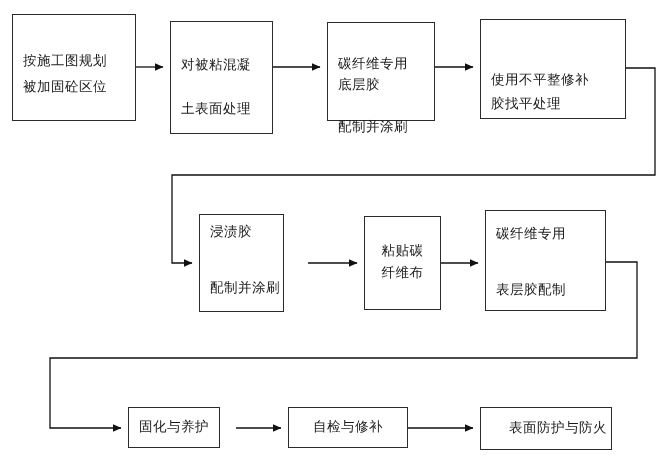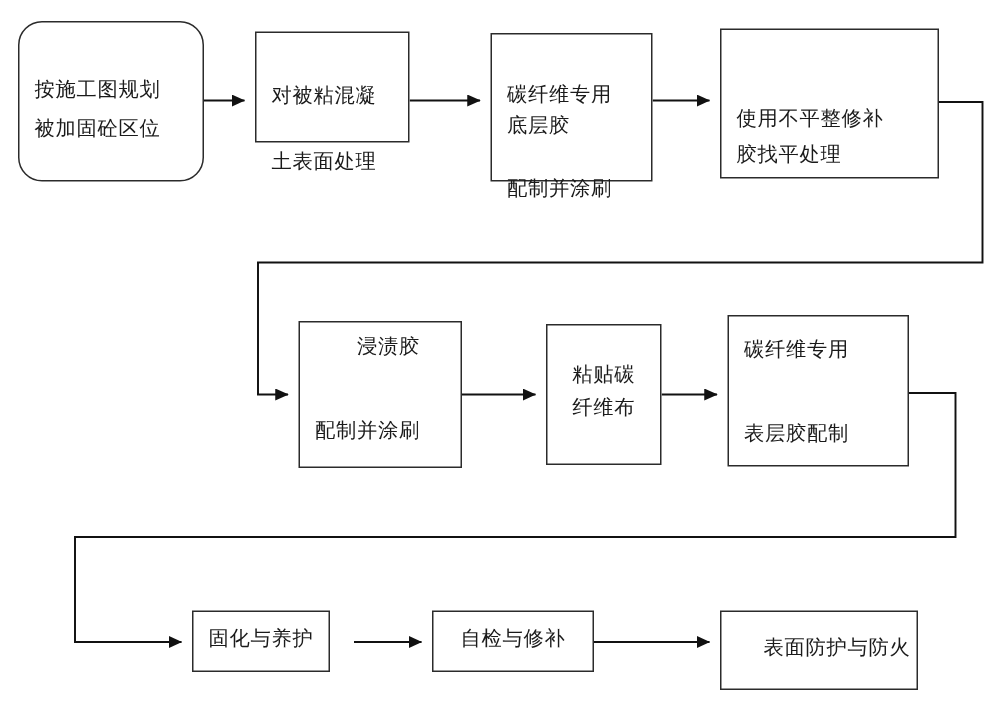--- a/index.html
+++ b/index.html
@@ -69,65 +69,65 @@
 
     <path d="M441,263 L478,263" stroke="#111111" stroke-width="1.3" fill="none" marker-end="url(#arrowhead)"></path>
 
     <path d="M606,262 L637,262 L637,358 L50,358 L50,428 L121,428" stroke="#111111" stroke-width="1.3" fill="none" marker-end="url(#arrowhead)"></path>
 
     <path d="M236,428 L281,428" stroke="#111111" stroke-width="1.3" fill="none" marker-end="url(#arrowhead)"></path>
 
     <path d="M396,428 L473,428" stroke="#111111" stroke-width="1.3" fill="none" marker-end="url(#arrowhead)"></path>
   </svg>
 
-  <div class="node pad-tl" style="left:12px; top:14px; width:124px; height:107px;border-radius:16px;">
+  <div class="node pad-tl" style="left:12px; top:14px; width:124px; height:107px;">
     <span class="txt">按施工图规划
 被加固砼区位</span>
   </div>
 
-  <div class="node pad-tl2" style="left:170px; top:21px; width:103px; height:74px; line-height:22px;">
+  <div class="node pad-tl2" style="left:170px; top:21px; width:103px; height:113px; line-height:22px;">
     <span class="txt">对被粘混凝
 
 土表面处理</span>
   </div>
 
   <div class="node pad-tl2" style="left:327px; top:22px; width:108px; height:99px; line-height:21px;">
     <span class="txt">碳纤维专用
 底层胶
 
 配制并涂刷</span>
   </div>
 
   <div class="node pad-tl" style="left:480px; top:19px; width:146px; height:100px; line-height:24px; padding-top:23px;">
     <span class="txt">使用不平整修补
 胶找平处理</span>
   </div>
 
-  <div class="node pad-low" style="left:199px; top:214px; width:109px; height:98px; line-height:28px;text-align:right;">
+  <div class="node pad-low" style="left:199px; top:214px; width:85px; height:98px; line-height:28px;">
     <span class="txt">浸渍胶
 
 配制并涂刷</span>
   </div>
 
   <div class="node pad-ctr" style="left:364px; top:216px; width:77px; height:94px; line-height:22px; text-align:center;">
     <span class="txt">粘贴碳
 纤维布</span>
   </div>
 
   <div class="node pad-mid" style="left:485px; top:210px; width:121px; height:101px; line-height:28px;">
     <span class="txt">碳纤维专用
 
 表层胶配制</span>
   </div>
 
   <div class="node pad-ctr" style="left:128px; top:407px; width:92px; height:41px;">
     <span class="txt">固化与养护</span>
   </div>
 
-  <div class="node pad-ctr" style="left:288px; top:407px; width:108px; height:41px;">
+  <div class="node pad-ctr" style="left:288px; top:407px; width:120px; height:41px;">
     <span class="txt">自检与修补</span>
   </div>
 
-  <div class="node pad-ctr" style="left:480px; top:407px; width:132px; height:53px;padding-left:24px;">
+  <div class="node pad-ctr" style="left:480px; top:407px; width:132px; height:43px;padding-left:24px;">
     <span class="txt">表面防护与防火</span>
   </div>
 
 </div>
 
 </body></html>

